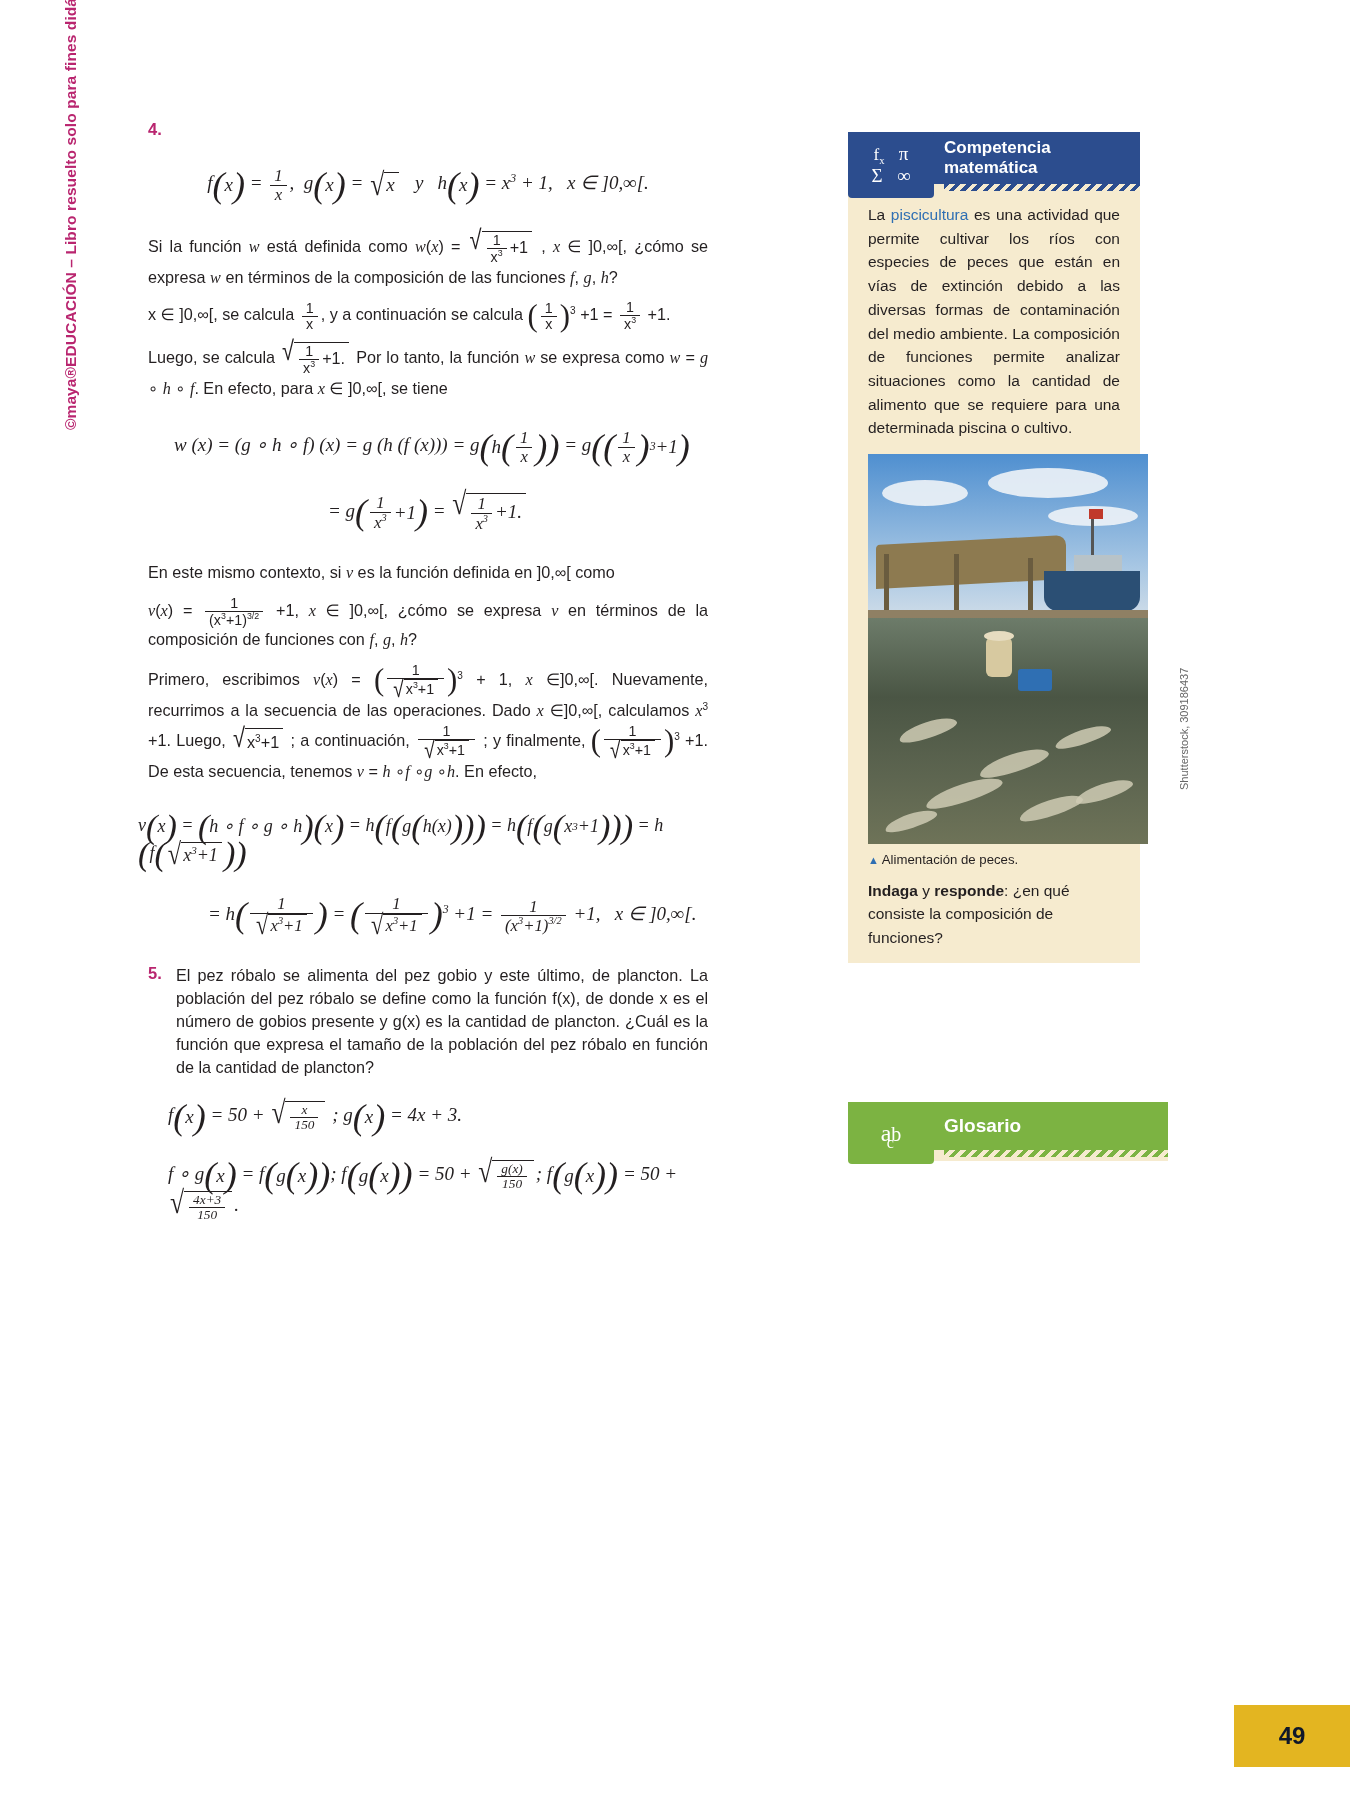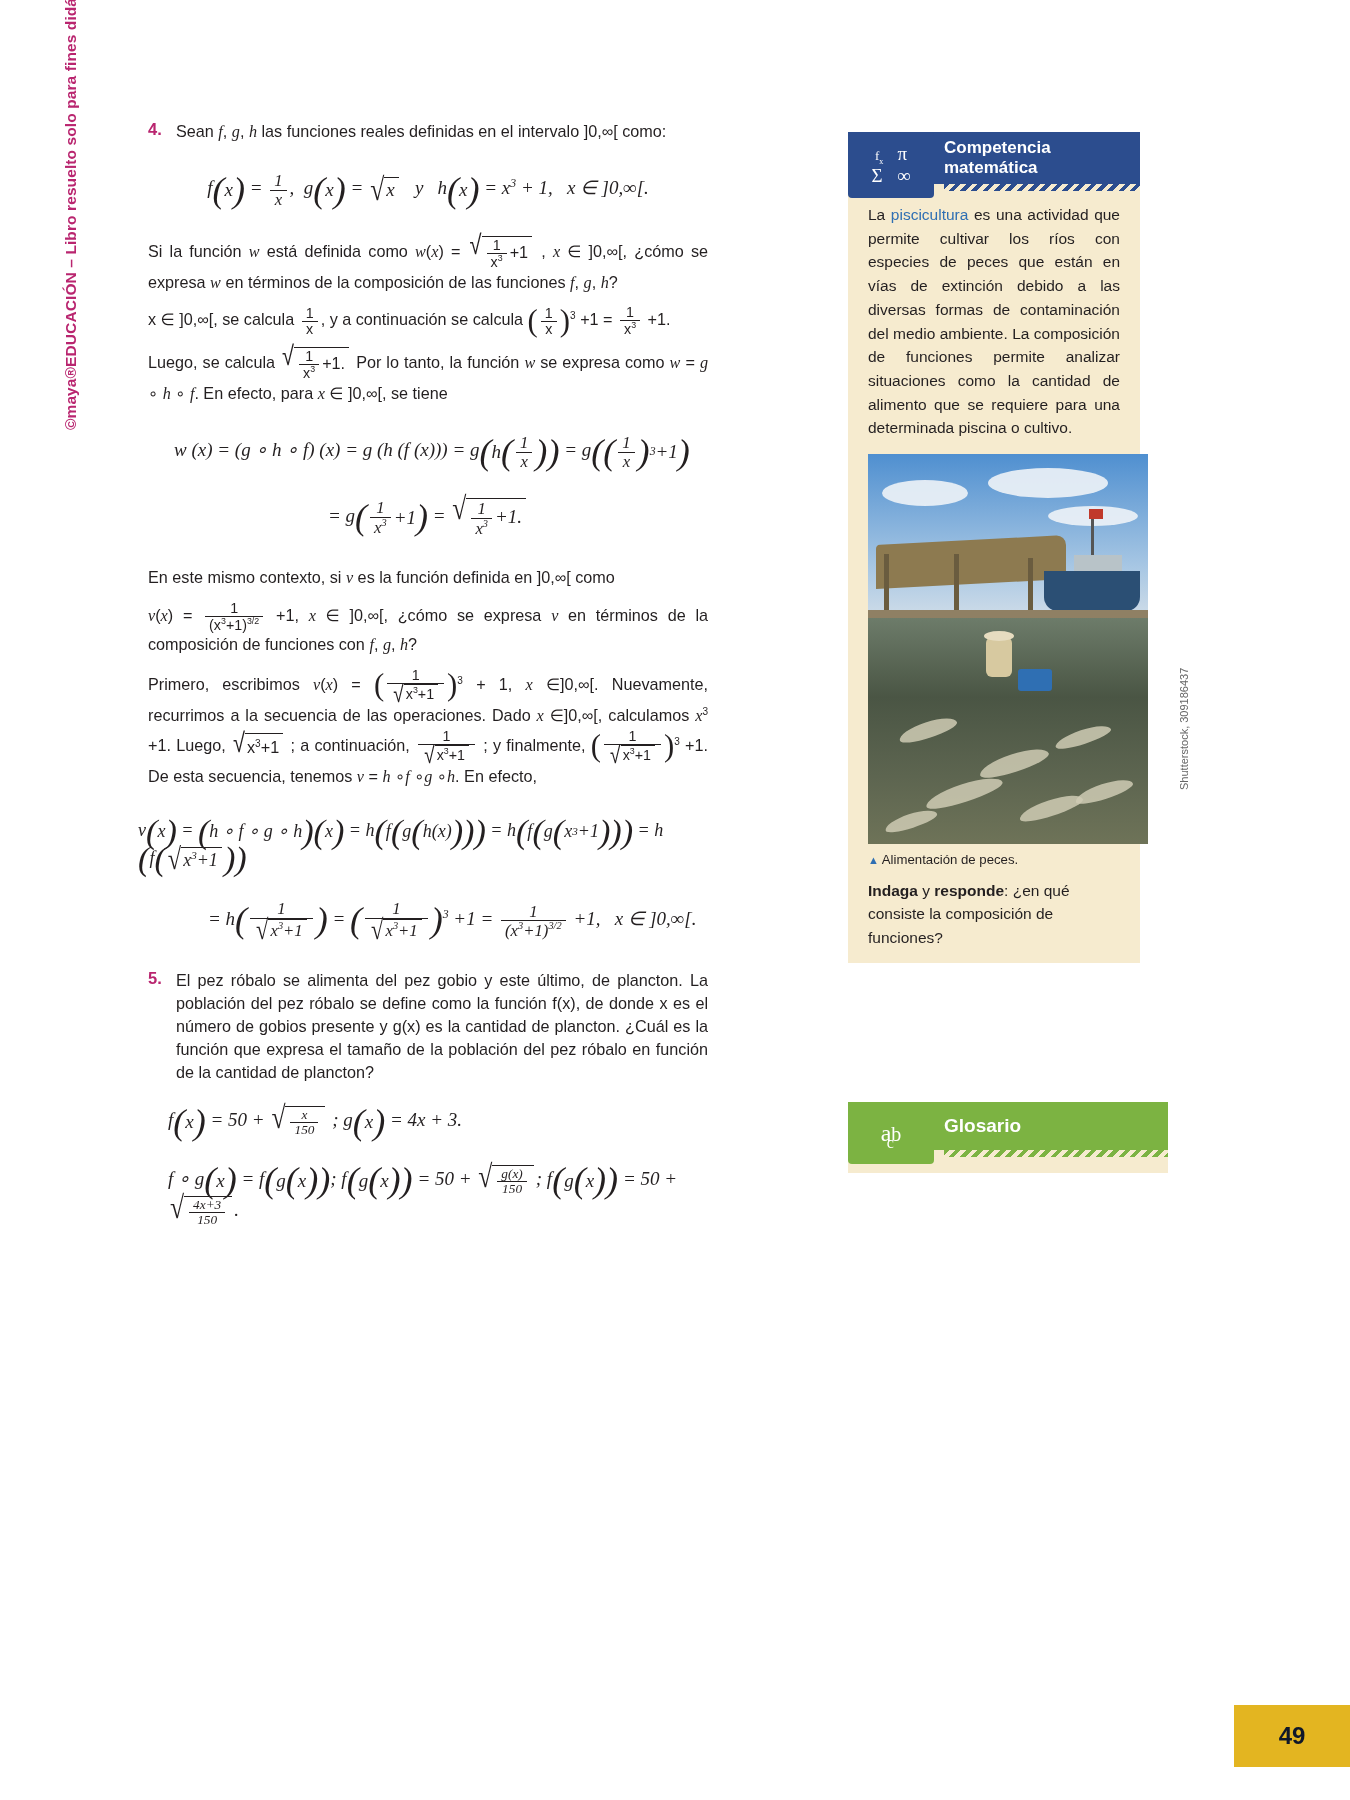--- a/index.html
+++ b/index.html
@@ -49,21 +49,21 @@
   .comp-body{padding:12px 20px 0 20px;font-size:15.5px;line-height:1.53;text-align:justify;}
   .hl{color:#2f6fb3;}
   .photo{margin:14px 20px 0 20px;width:280px;height:390px;position:relative;overflow:hidden;}
   .caption{margin:8px 20px 0 20px;font-size:13.2px;color:#231f20;}
   .caption .tri{color:#2f6fb3;font-size:11px;}
   .indaga{margin:12px 20px 0 20px;font-size:15.5px;line-height:1.5;}
   .indaga b{font-weight:700;}
   .credit-vert{position:absolute;left:1178px;top:790px;transform-origin:left top;transform:rotate(-90deg);
     font-size:11px;color:#666;white-space:nowrap;}
 
-  .glos-box{position:absolute;left:848px;top:1102px;width:320px;background:#f6ebcf;padding-bottom:16px;}
+  .glos-box{position:absolute;left:848px;top:1102px;width:320px;background:#f6ebcf;padding-bottom:4px;}
   .glos-head{background:#7cb342;height:48px;display:flex;align-items:center;padding-left:96px;color:#fff;}
   .glos-head .t{font-size:19px;font-weight:700;}
   .glos-zig{height:7px;background:repeating-linear-gradient(135deg,#7cb342 0 4px,transparent 4px 8px);margin-left:96px;}
   .glos-badge{position:absolute;left:848px;top:1102px;width:86px;height:62px;background:#7cb342;border-radius:4px;
         display:flex;align-items:center;justify-content:center;color:#fff;font-family:"Liberation Serif",serif;font-size:24px;}
   .glos-body{padding:12px 20px 0 20px;font-size:15.5px;line-height:1.53;text-align:justify;}
 
   
   .pagebox{position:absolute;right:0;top:1705px;width:116px;height:62px;background:#e3b521;
      display:flex;align-items:center;justify-content:center;color:#0f172a;font-size:24px;font-weight:700;}
@@ -86,23 +86,20 @@
 </style>
 </head>
 <body>
 
 <div class="vert-credit">©maya®EDUCACIÓN – Libro resuelto solo para fines didácticos – Prohibida su reproducción</div>
 
 <div class="main-col">
 
   <div class="num-item">
     <div class="num">4.</div>
-    <div class="itxt">
-      Sean <i>f</i>, <i>g</i>, <i>h</i> las funciones reales definidas en el intervalo ]0,∞[ como:
-    </div>
   </div>
 
   <div class="mathline c">
     f<span class="par"><span class="lp">(</span>x<span class="rp">)</span></span> =
     <span class="frac">
         <span class="nu">1</span>
         <span class="de">x</span>
       </span>,
     &nbsp;g<span class="par"><span class="lp">(</span>x<span class="rp">)</span></span> =
     <span class="sq">
@@ -372,21 +369,21 @@
     </div>
 
     <div class="indaga">
       <b>Indaga</b><span> y </span><b>responde</b><span>: ¿en qué consiste la composición de funciones?</span>
     </div>
   </div>
 </div>
 
 <div class="badge">
   <div class="g1">
-    <span style="font-size:13px">f<sub>x</sub></span> &nbsp; <span>π</span><br>
+    <span style="font-size:17px">f<sub>x</sub></span> &nbsp; <span>π</span><br>
     <span>Σ</span> &nbsp; <span>∞</span>
   </div>
 </div>
 
 <div class="credit-vert">Shutterstock, 309186437</div>
 
 <div class="glos-box">
   <div class="glos-head">
     <div class="t">Glosario</div>
   </div>

